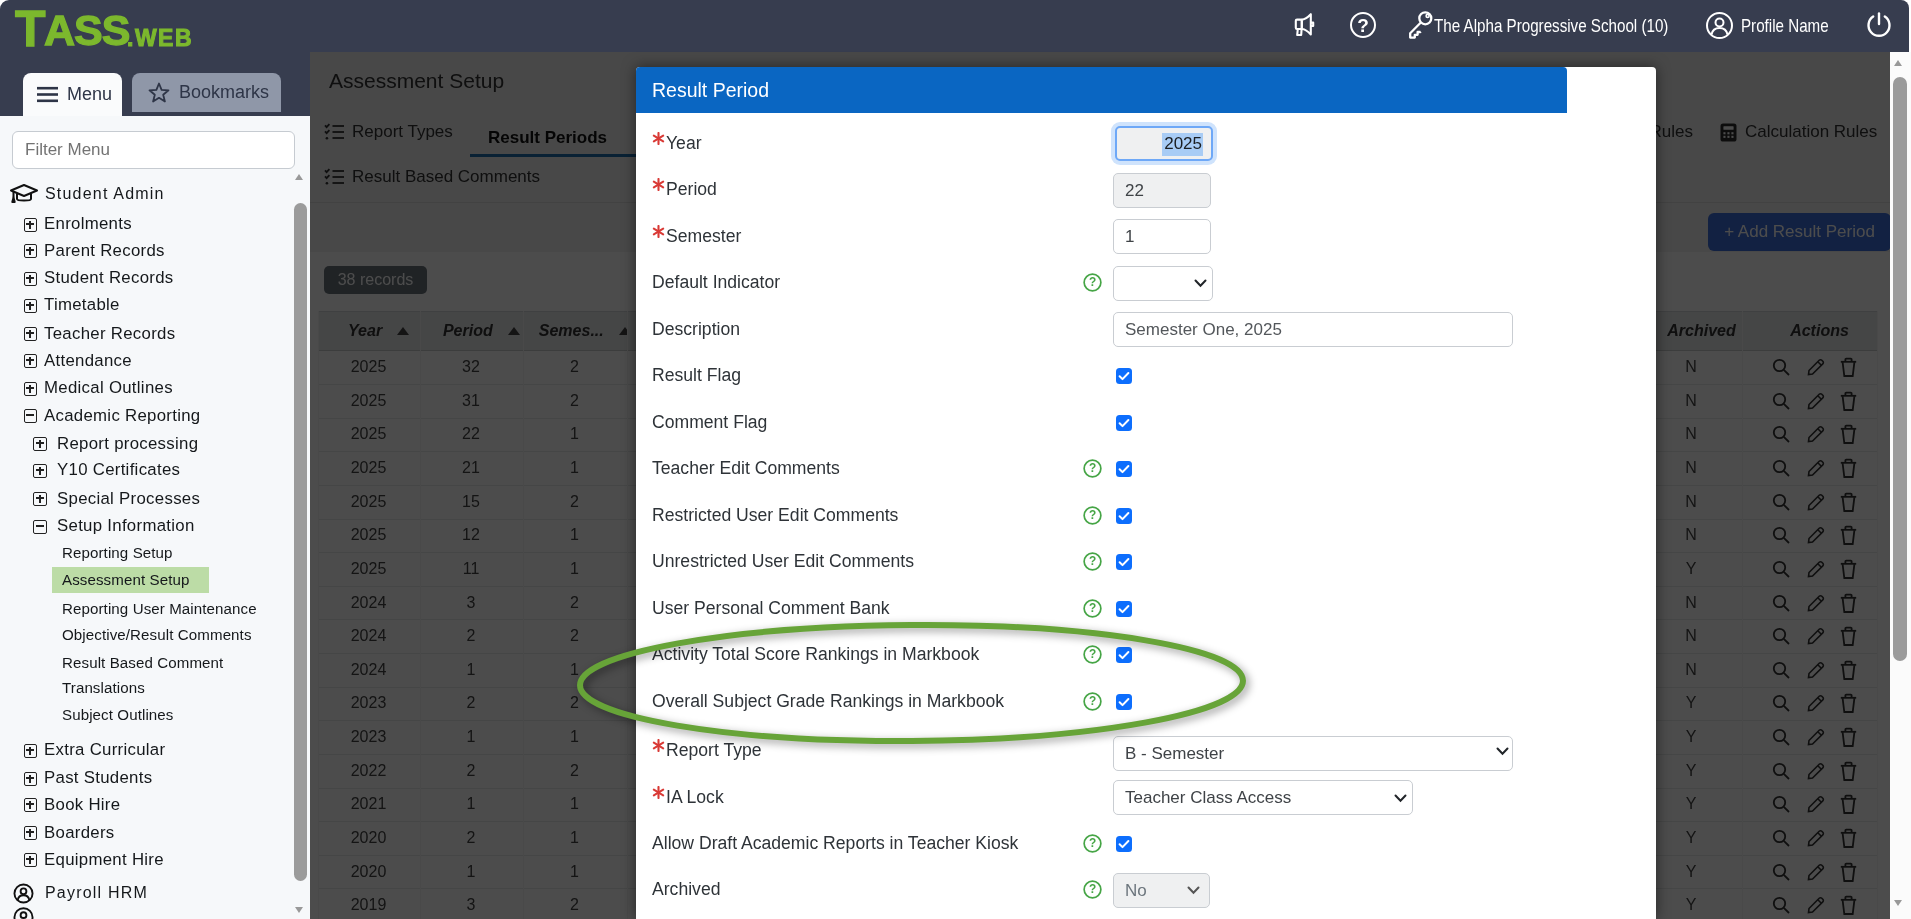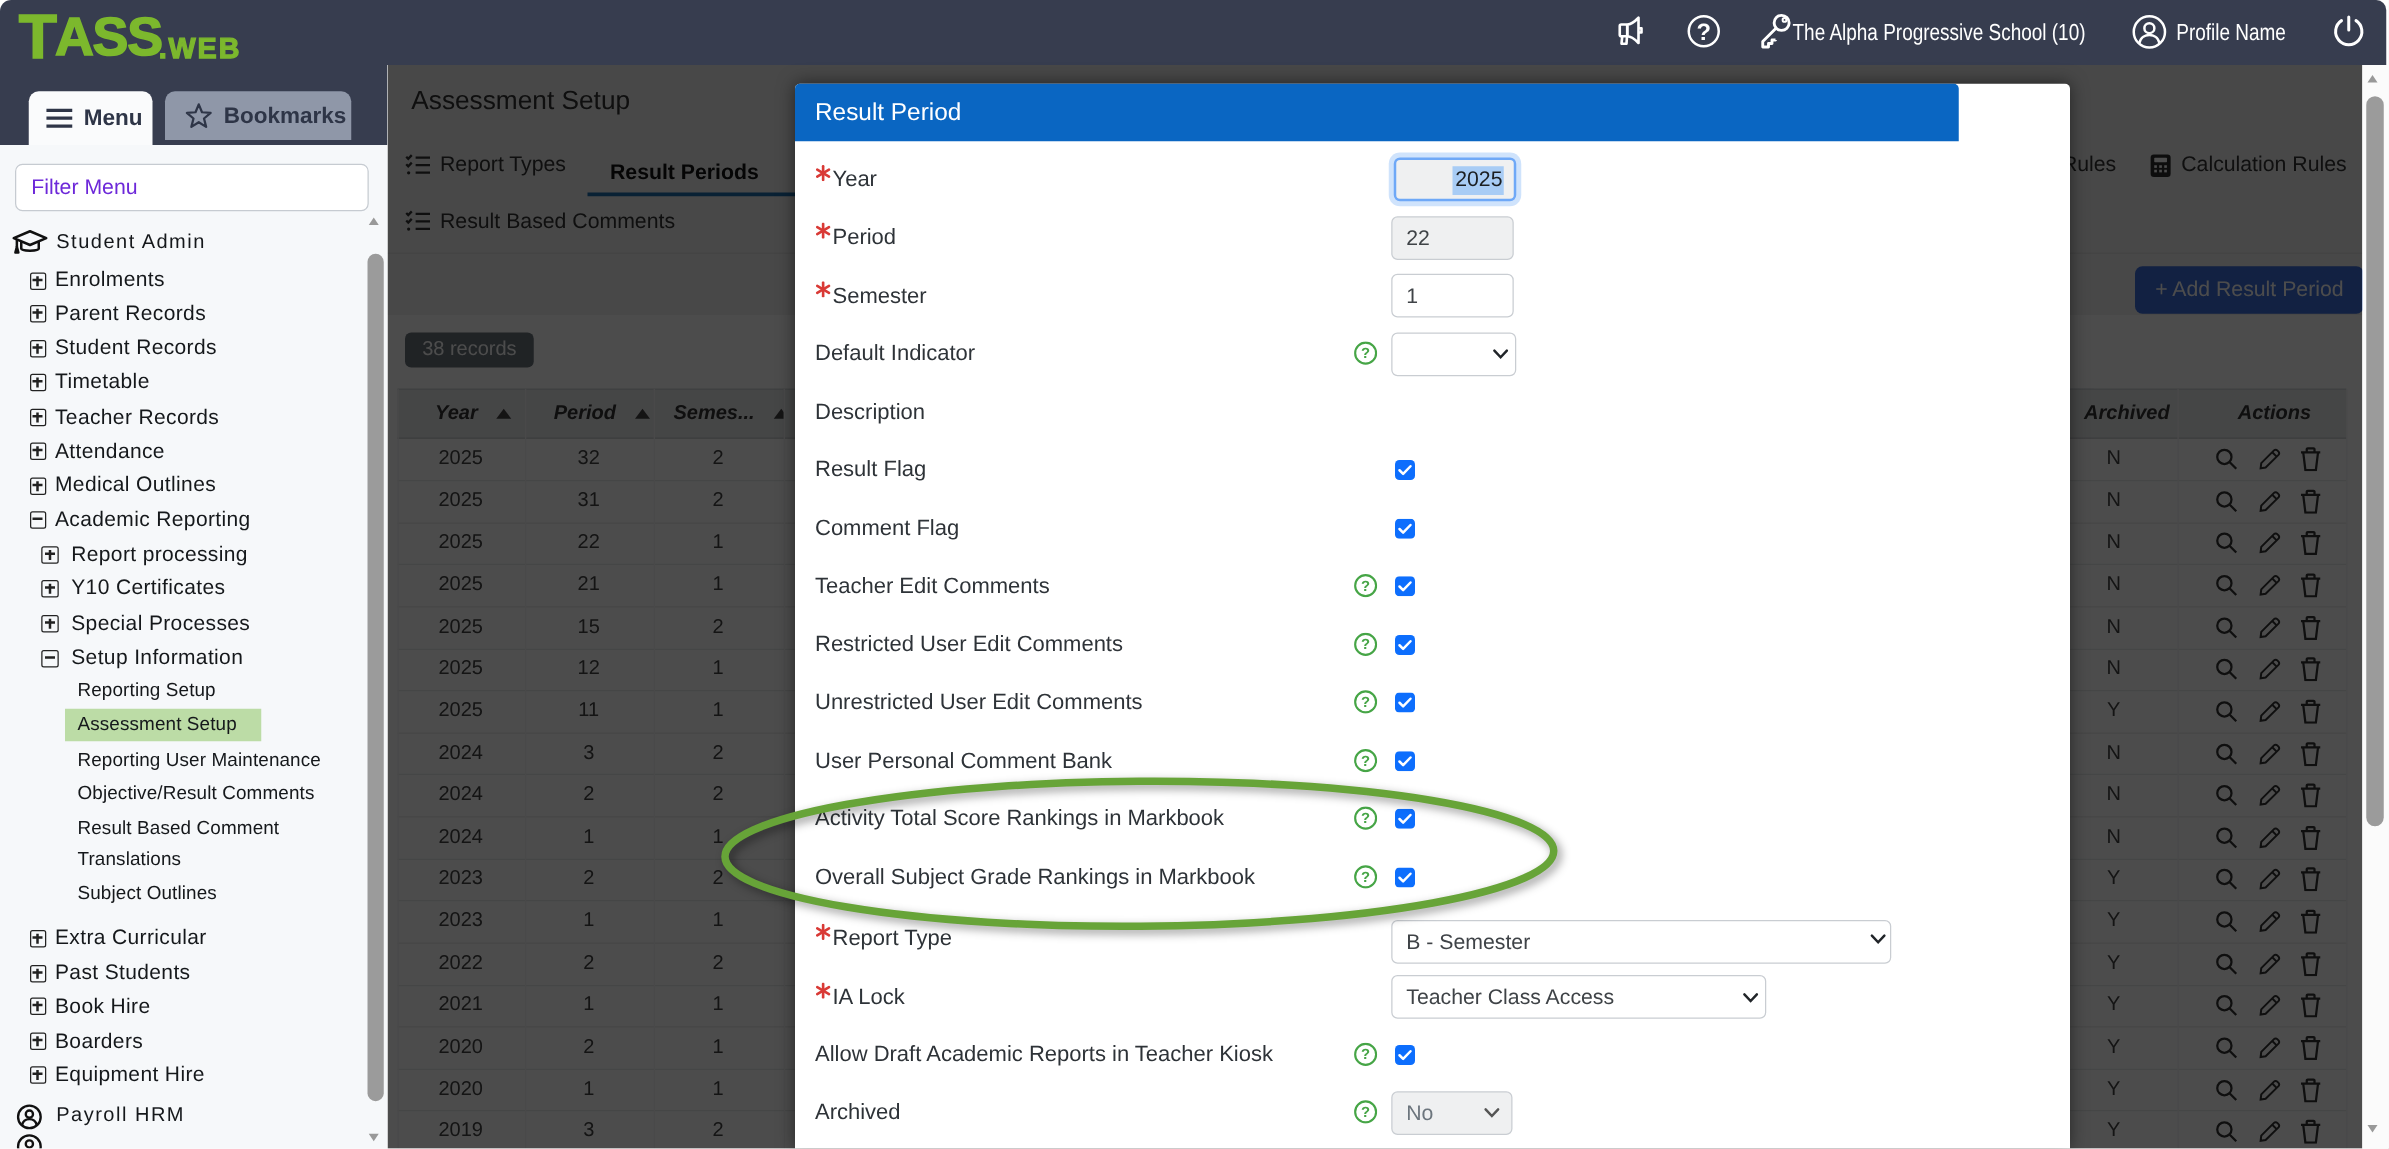--- a/index.html
+++ b/index.html
@@ -9,27 +9,27 @@
 
 #topbar{left:0;top:0;width:1909px;height:52px;background:#373d4f;
  border-radius:9px 8px 0 0;}
 #logo{left:15px;top:1px;height:52px;white-space:nowrap;}
 #logo .t1{font-size:43px;font-weight:700;color:#7cb82d;letter-spacing:-1px;-webkit-text-stroke:1.3px #7cb82d;}
 #logo .t2{font-size:23px;font-weight:700;color:#7cb82d;letter-spacing:1.5px;-webkit-text-stroke:1px #7cb82d;}
 .tbtxt{color:#fff;font-size:18.5px;line-height:52px;white-space:nowrap;transform:scaleX(0.82);transform-origin:0 50%;}
 
 #sbtabs{left:0;top:52px;width:310px;height:64px;background:#373d4f;}
 .sbtab{position:absolute;top:73px;height:43px;border-radius:8px 8px 0 0;
- font-size:18px;color:#2e3547;display:flex;align-items:center;font-weight:bold;}
+ font-size:18px;color:#2e3547;display:flex;align-items:center;}
 #tabmenu{left:23px;width:99px;background:#fafbfc;border-radius:8px 8px 0 0;}
 #tabbook{left:132px;width:149px;height:39px;background:#8f97a8;}
 
 #sidebar{left:0;top:116px;width:310px;height:803px;background:#f6f8fa;overflow:hidden;}
 #filter{position:absolute;left:12px;top:15px;width:283px;height:38px;background:#fff;
- border:1px solid #c6cbd1;border-radius:6px;color:#6d28d9;font-size:17px;
+ border:1px solid #c6cbd1;border-radius:6px;color:#737373;font-size:17px;
  line-height:36px;padding-left:12px;}
 .trow{position:absolute;white-space:nowrap;font-size:16.8px;color:#15181b;height:26px;
  line-height:26px;letter-spacing:0.3px;}
 .trow.l0{font-size:16px;letter-spacing:1.2px;}
 .trow.l3{font-size:15.1px;letter-spacing:0.1px;}
 .exp{position:absolute;width:13.5px;height:13.5px;border:1.4px solid #222;
  border-radius:2px;background:transparent;}
 .exp:before{content:"";position:absolute;left:1.8px;right:1.8px;top:4.35px;height:2px;background:#222;}
 .exp.plus:after{content:"";position:absolute;top:1.8px;bottom:1.8px;left:4.35px;width:2px;background:#222;}
 .hl{background:#bcdca6;}
@@ -755,20 +755,21 @@
 <div class="mlabel" style="top:205.5px;left:16px;">Default Indicator</div>
 <svg class="mhelp" style="left:447px;top:206.5px" width="20" height="20" viewBox="0 0 20 20">
 <circle cx="10" cy="10" r="8.8" fill="none" stroke="#46a546" stroke-width="1.8"></circle>
 <text x="10" y="14.2" text-anchor="middle" font-size="12.5" font-weight="700" fill="#46a546" font-family="Liberation Sans">?</text>
       </svg>
 <div class="minput" style="left:477px;top:199px;width:100px;"></div>
 <svg style="position:absolute;left:558px;top:212.5px" width="13" height="9" viewBox="0 0 13 9">
 <path d="M1.5 1.5 L6.5 6.8 L11.5 1.5" fill="none" stroke="#212529" stroke-width="2" stroke-linecap="round"></path>
       </svg>
 <div class="mlabel" style="top:252.0px;left:16px;">Description</div>
+<div class="minput" style="left:477px;top:245.5px;width:400px;color:#53575b;">Semester One, 2025</div>
 <div class="mlabel" style="top:298.5px;left:16px;">Result Flag</div>
 <svg class="cabs" style="position:absolute;left:480px;top:301.5px" width="16" height="16" viewBox="0 0 16 16">
 <rect x="0" y="0" width="16" height="16" rx="3.5" fill="#0d6efd"></rect>
 <path d="M3.6 8.2 l2.9 2.9 L12.4 5" fill="none" stroke="#fff" stroke-width="2" stroke-linecap="round" stroke-linejoin="round"></path>
       </svg>
 <div class="mlabel" style="top:345.0px;left:16px;">Comment Flag</div>
 <svg class="cabs" style="position:absolute;left:480px;top:348.0px" width="16" height="16" viewBox="0 0 16 16">
 <rect x="0" y="0" width="16" height="16" rx="3.5" fill="#0d6efd"></rect>
 <path d="M3.6 8.2 l2.9 2.9 L12.4 5" fill="none" stroke="#fff" stroke-width="2" stroke-linecap="round" stroke-linejoin="round"></path>
       </svg>

